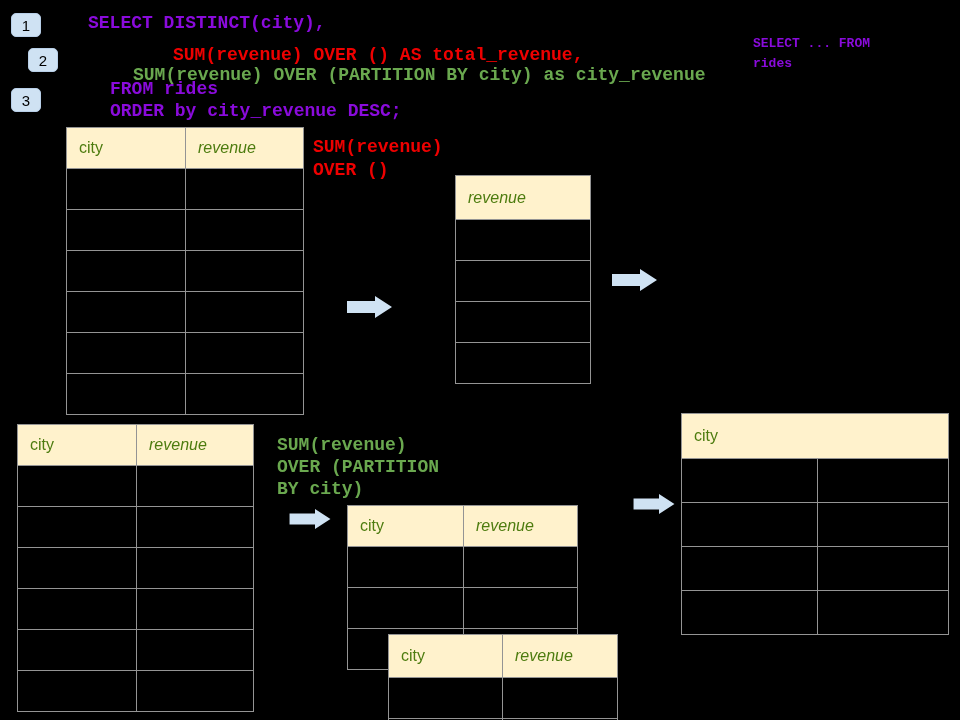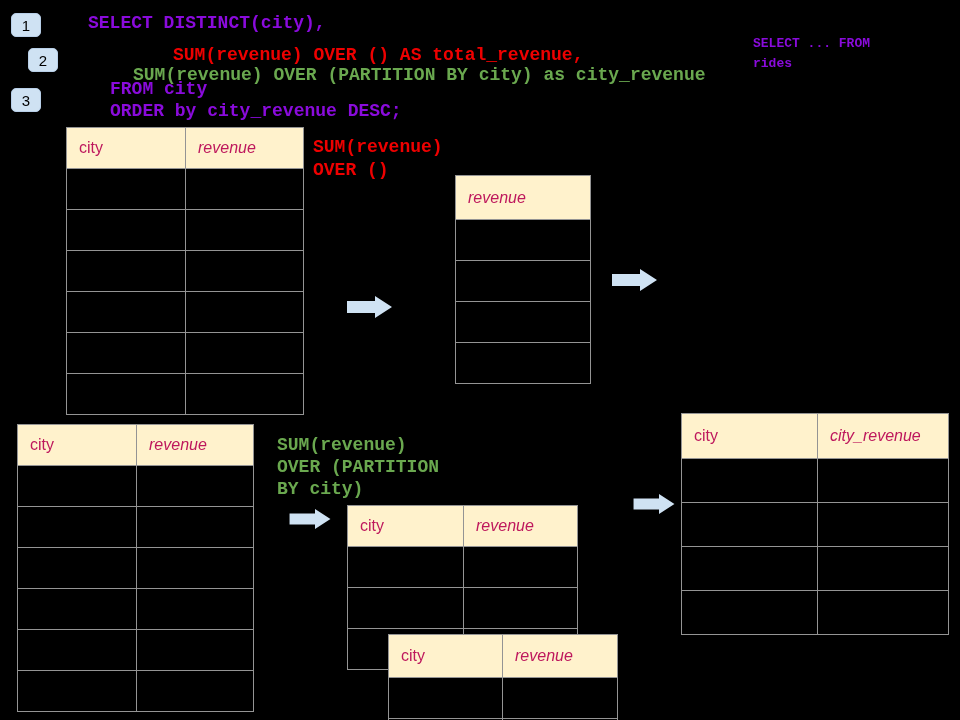--- a/index.html
+++ b/index.html
@@ -26,21 +26,21 @@
     font-size:15px;color:#000;
   }
   
   .table{
     position:absolute;background:#000;box-sizing:border-box;
     border:1px solid var(--table_border,#949494);
   }
   .thead{display:flex;background:var(--table_header_bg,#FFF2CC);}
   .hcell{
     box-sizing:border-box;display:flex;align-items:center;padding-left:12px;
-    font-size:16px;color:#be185d;border-right:1px solid var(--table_border,#949494);
+    font-size:16px;color:#4d7c0f;border-right:1px solid var(--table_border,#949494);
   }
   .hcell:last-child{border-right:none;}
   .trow{display:flex;box-sizing:border-box;border-top:1px solid var(--table_border,#949494);}
   .tcell{box-sizing:border-box;border-right:1px solid var(--table_border,#949494);}
   .tcell:last-child{border-right:none;}
   .c2,.conly{flex:1;font-style:italic;}
   .t1{left:66px;top:127px;width:238px;}  .t1 .thead{height:40px;} .t1 .trow{height:41px;} .t1 .c1{width:119px;}
   .t2{left:455px;top:175px;width:136px;} .t2 .thead{height:43px;} .t2 .trow{height:41px;}
   .t3{left:17px;top:424px;width:237px;}  .t3 .thead{height:40px;} .t3 .trow{height:41px;} .t3 .c1{width:119px;}
   .t4{left:347px;top:505px;width:231px;} .t4 .thead{height:40px;} .t4 .trow{height:41px;} .t4 .c1{width:116px;}
@@ -60,21 +60,21 @@
 <div class="badge" style="left:28px;top:48px;">
     <span>2</span>
   </div>
 <div class="badge" style="left:11px;top:88px;">
     <span>3</span>
   </div>
 
 <div class="code purple" style="left:88px;top:12px;">SELECT DISTINCT(city),</div>
 <div class="code red" style="left:133px;top:44px;margin-left:40px;">SUM(revenue) OVER () AS total_revenue,</div>
 <div class="code green" style="left:133px;top:64px;">SUM(revenue) OVER (PARTITION BY city) as city_revenue</div>
-<div class="code purple" style="left:110px;top:78px;">FROM city</div>
+<div class="code purple" style="left:110px;top:78px;">FROM rides</div>
 <div class="code purple" style="left:110px;top:100px;">ORDER by city_revenue DESC;</div>
 
 <div class="code small purple" style="left:753px;top:34px;"><span>SELECT ... FROM</span>
 <span>rides</span></div>
 
 <div class="code red" style="left:313px;top:136px;line-height:23px;"><span>SUM(revenue)</span>
 <span>OVER ()</span></div>
 
 <div class="code green" style="left:277px;top:434px;"><span>SUM(revenue)</span>
 <span>OVER (PARTITION</span>
@@ -200,21 +200,20 @@
       <div class="trow">
         <div class="tcell c1"></div>
         <div class="tcell c2"></div>
       </div>
     </div>
 </div>
 
 <div class="table t6">
   <div class="thead">
     <div class="hcell c1">city</div>
-    <div class="hcell c2">city_revenue</div>
   </div>
   <div class="tbody">
       <div class="trow">
         <div class="tcell c1"></div>
         <div class="tcell c2"></div>
       </div>
       <div class="trow">
         <div class="tcell c1"></div>
         <div class="tcell c2"></div>
       </div>

